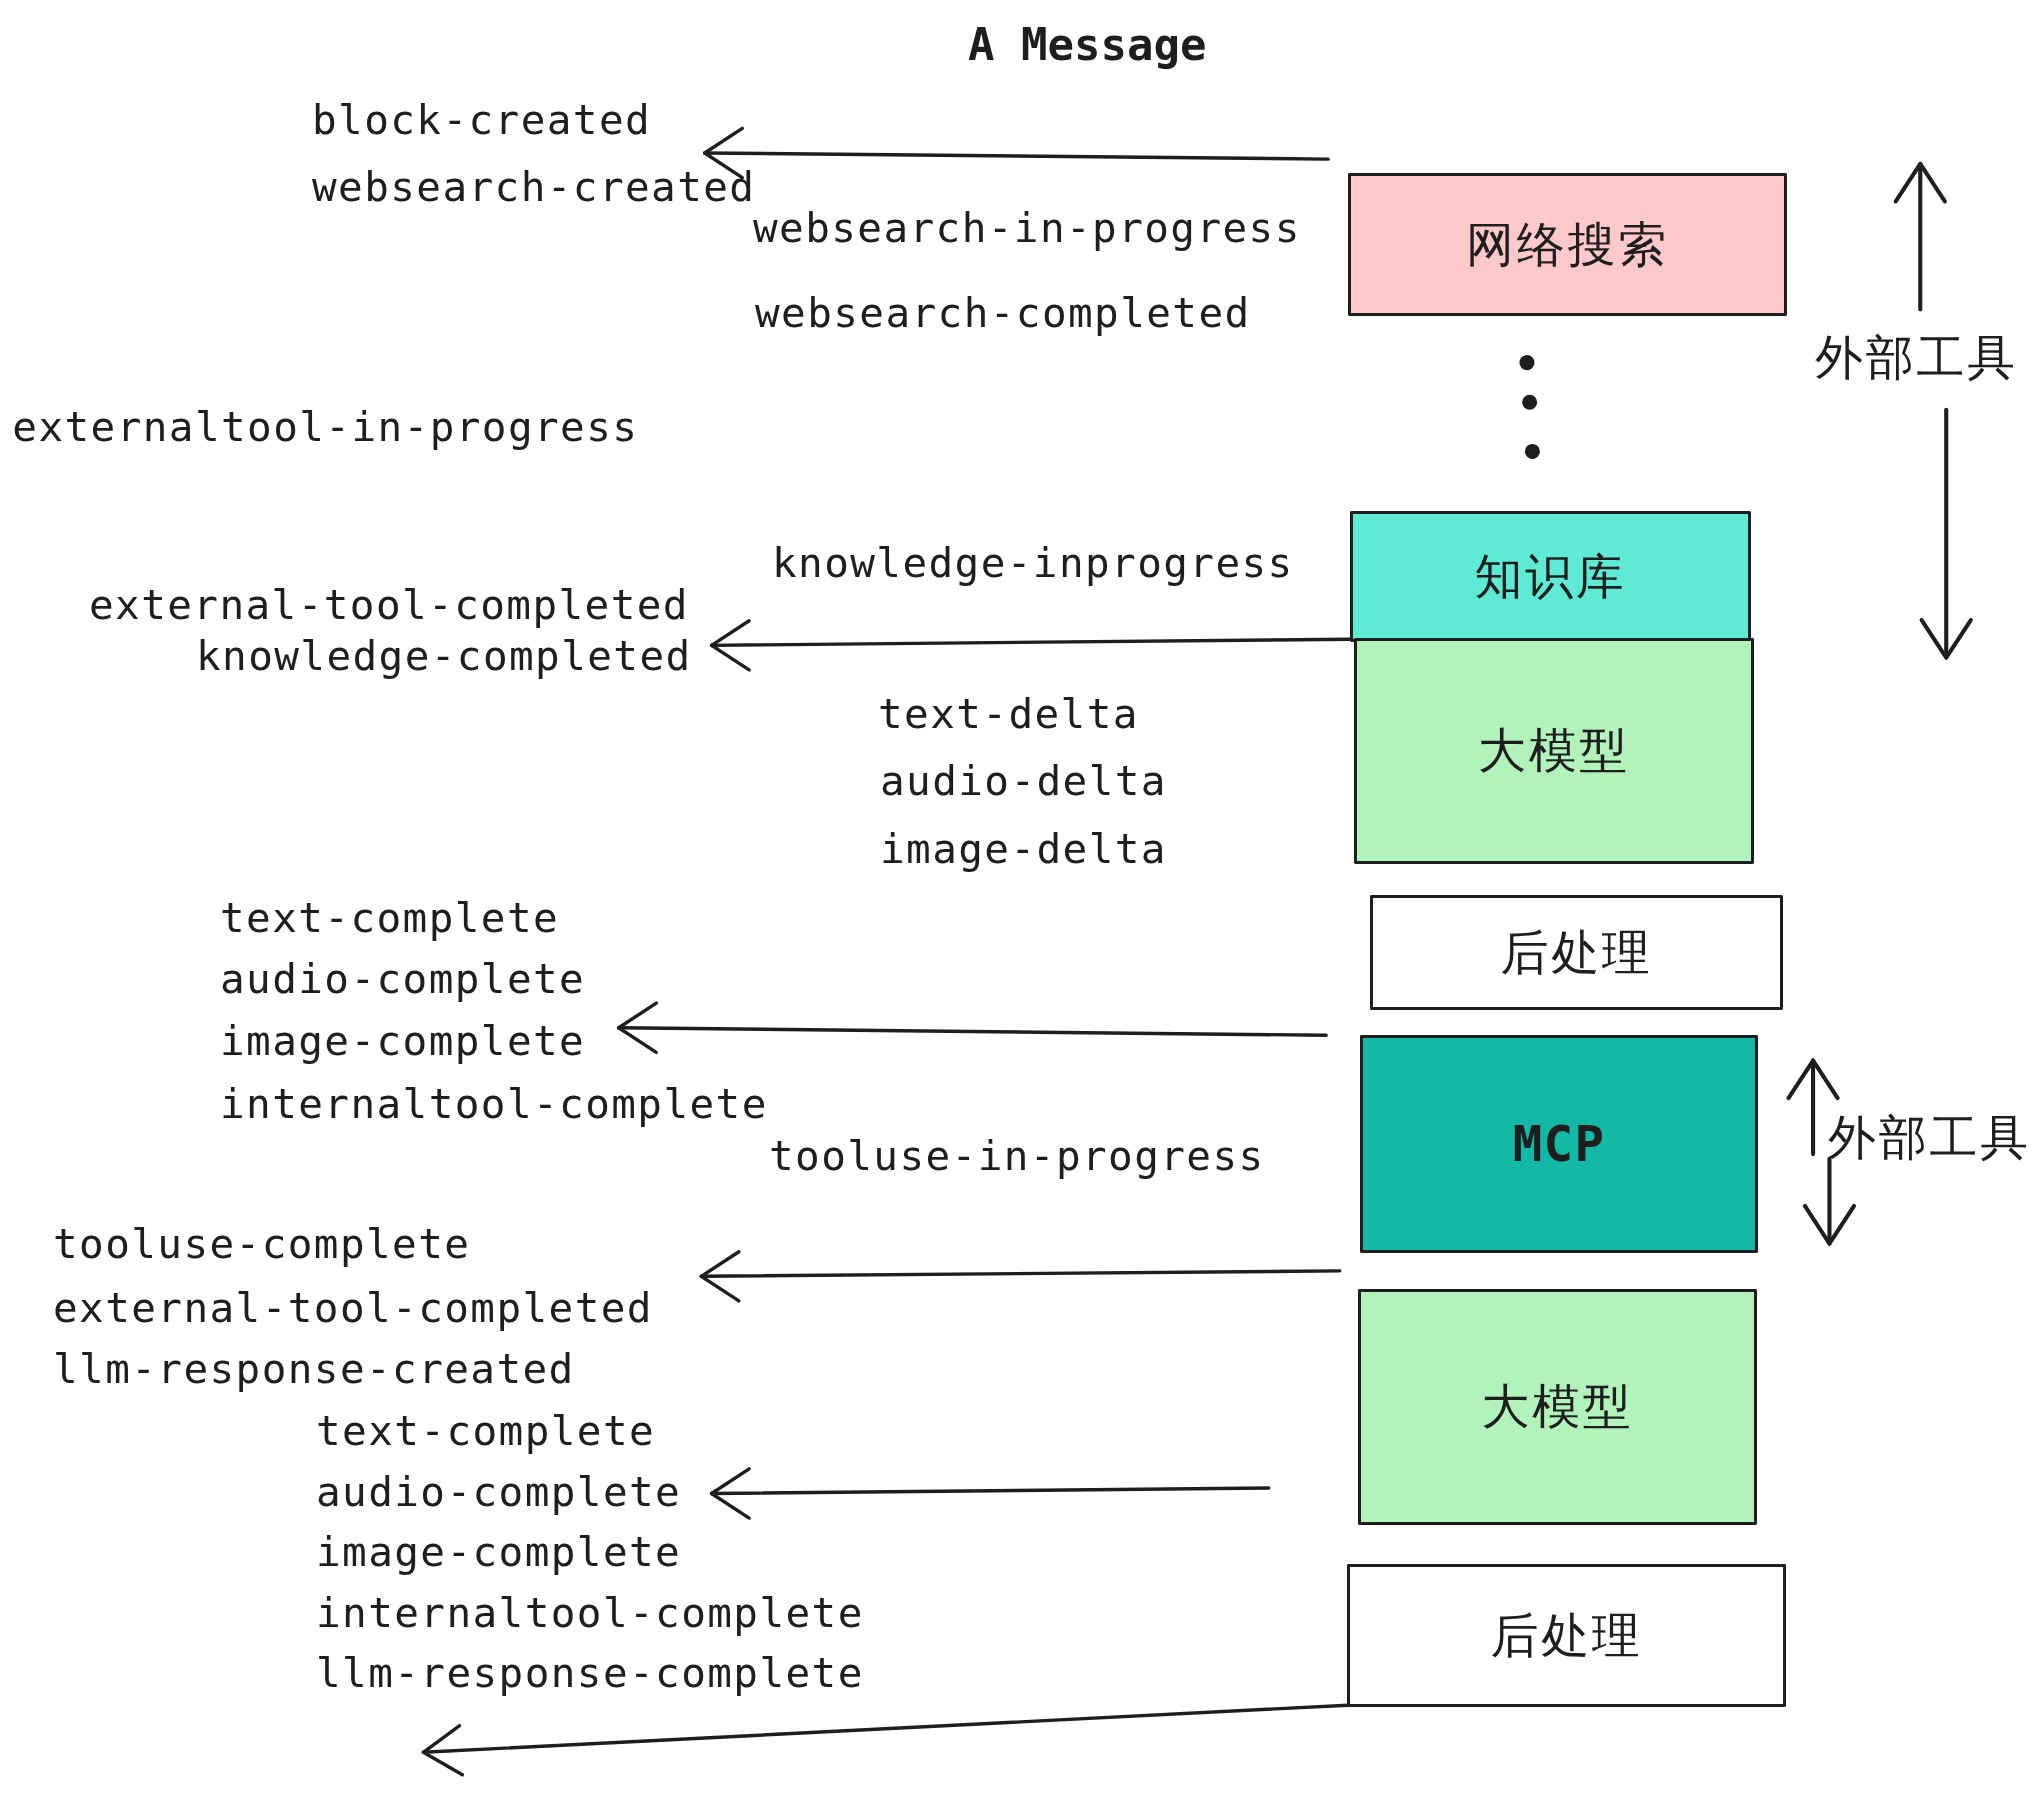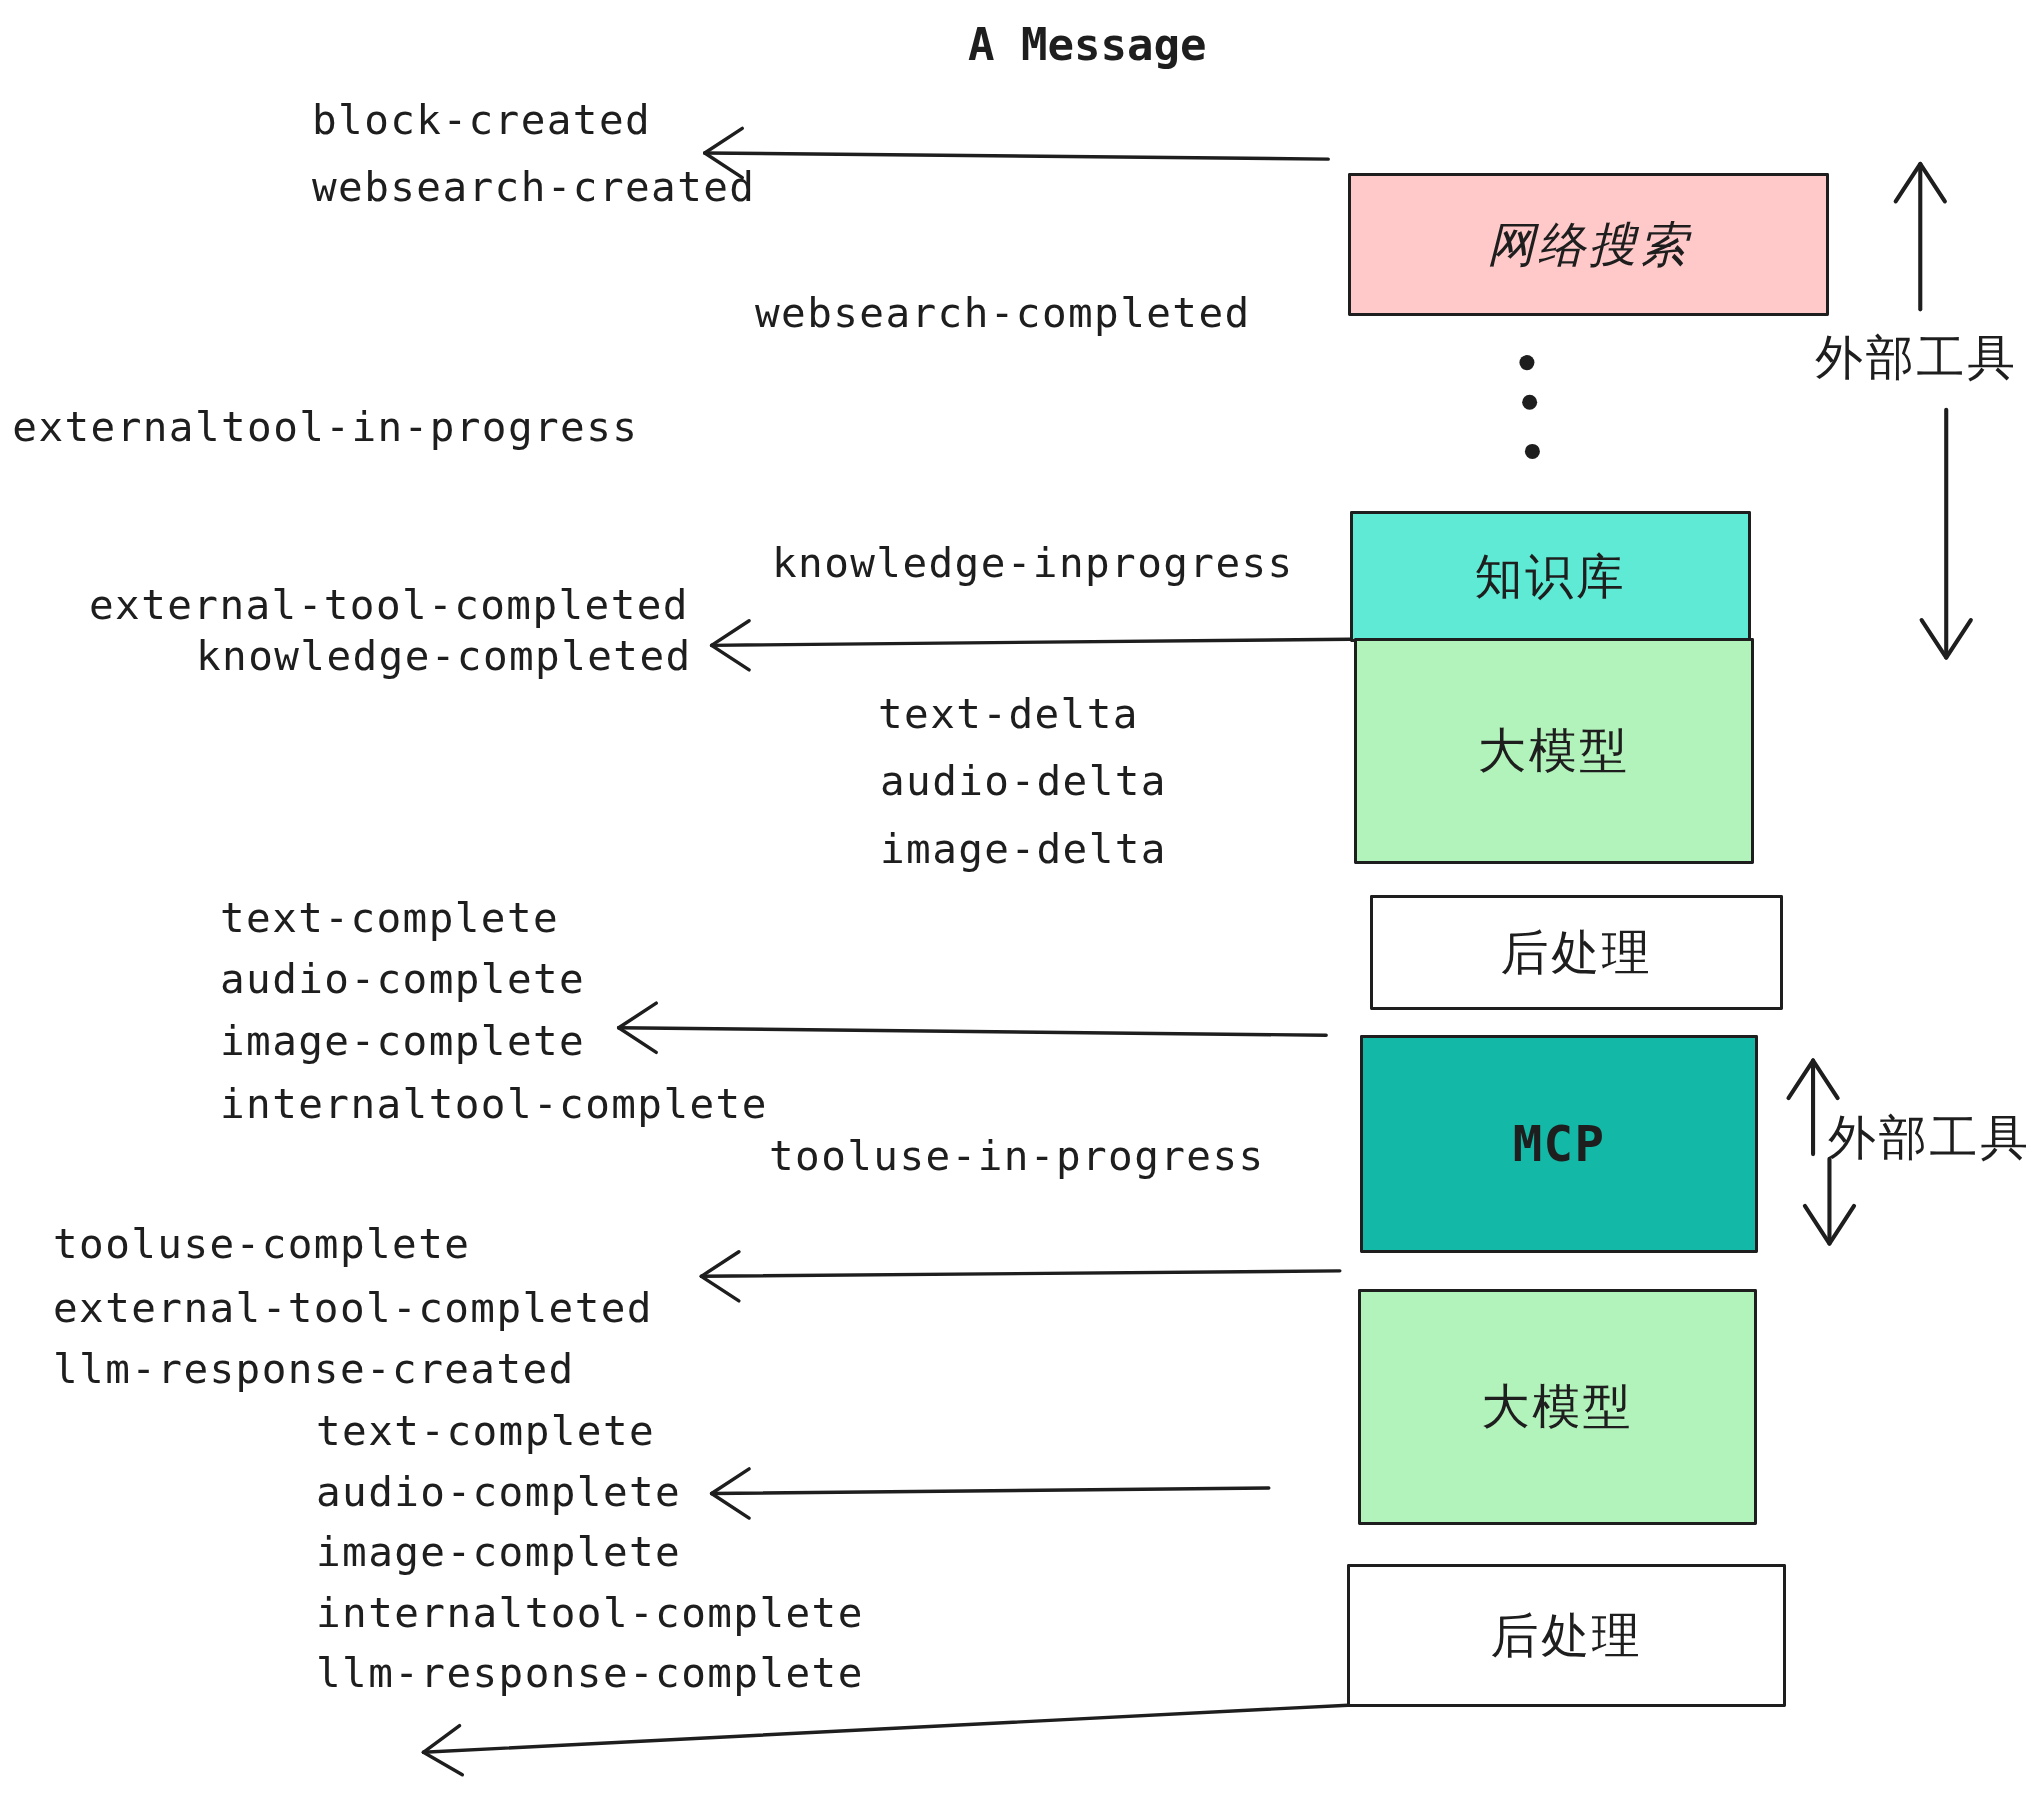--- a/index.html
+++ b/index.html
@@ -120,39 +120,40 @@
       <line x1="2655" y1="1553" x2="2619" y2="1608"></line>
       <line x1="2655" y1="1553" x2="2691" y2="1608"></line>
       <line x1="2679" y1="1697" x2="2679" y2="1816"></line>
       <line x1="2679" y1="1821" x2="2643" y2="1766"></line>
       <line x1="2679" y1="1821" x2="2715" y2="1766"></line>
     </g>
   </svg>
 
   <div class="title" style="left:968px;top:22.5px;">A Message</div>
 
-  <div class="box" style="left: 1348px; top: 173px; width: 481px; height: 143px; background-color: rgb(255, 201, 201); font-style: italic;">网络搜索</div>
+  <div class="box" style="left: 1348px; top: 173px; width: 439px; height: 143px; background-color: rgb(255, 201, 201);">网络搜索</div>
 
   <div class="box" style="left: 1350px; top: 511px; width: 401px; height: 131px; background-color: #5eead4;">知识库</div>
 
   <div class="box" style="left: 1354px; top: 638px; width: 400px; height: 226px; background-color: rgb(178, 242, 187);">大模型</div>
 
   <div class="box" style="left: 1370px; top: 895px; width: 413px; height: 115px; background-color: rgb(255, 255, 255);">后处理</div>
 
   <div class="box mono" style="left: 1360px; top: 1035px; width: 398px; height: 218px; background-color: #14b8a6;">MCP</div>
 
   <div class="box" style="left: 1358px; top: 1289px; width: 399px; height: 236px; background-color: rgb(178, 242, 187);">大模型</div>
 
   <div class="box" style="left: 1347px; top: 1564px; width: 439px; height: 143px; background-color: rgb(255, 255, 255);">后处理</div>
 
   <div class="side-label" style="left:1815px;top:357px;">外部工具</div>
   <div class="side-label" style="left:1828px;top:1137px;">外部工具</div>
 
   <div class="evt" style="left:312px;top:120px;text-align:center;">block-created</div>
   <div class="evt" style="left:312px;top:187px;">websearch-created</div>
+  <div class="evt" style="left:753px;top:228px;">websearch-in-progress</div>
   <div class="evt" style="left:755px;top:313px;">websearch-completed</div>
   <div class="evt" style="left:12.3px;top:427px;">externaltool-in-progress</div>
   <div class="evt" style="left:772px;top:563px;">knowledge-inprogress</div>
   <div class="evt" style="left:89px;top:605px;">external-tool-completed</div>
   <div class="evt" style="left:196px;top:656px;">knowledge-completed</div>
   <div class="evt" style="left:878px;top:714px;">text-delta</div>
   <div class="evt" style="left:880px;top:781px;">audio-delta</div>
   <div class="evt" style="left:880px;top:849px;">image-delta</div>
   <div class="evt" style="left:220px;top:918px;">text-complete</div>
   <div class="evt" style="left:220px;top:979px;">audio-complete</div>

